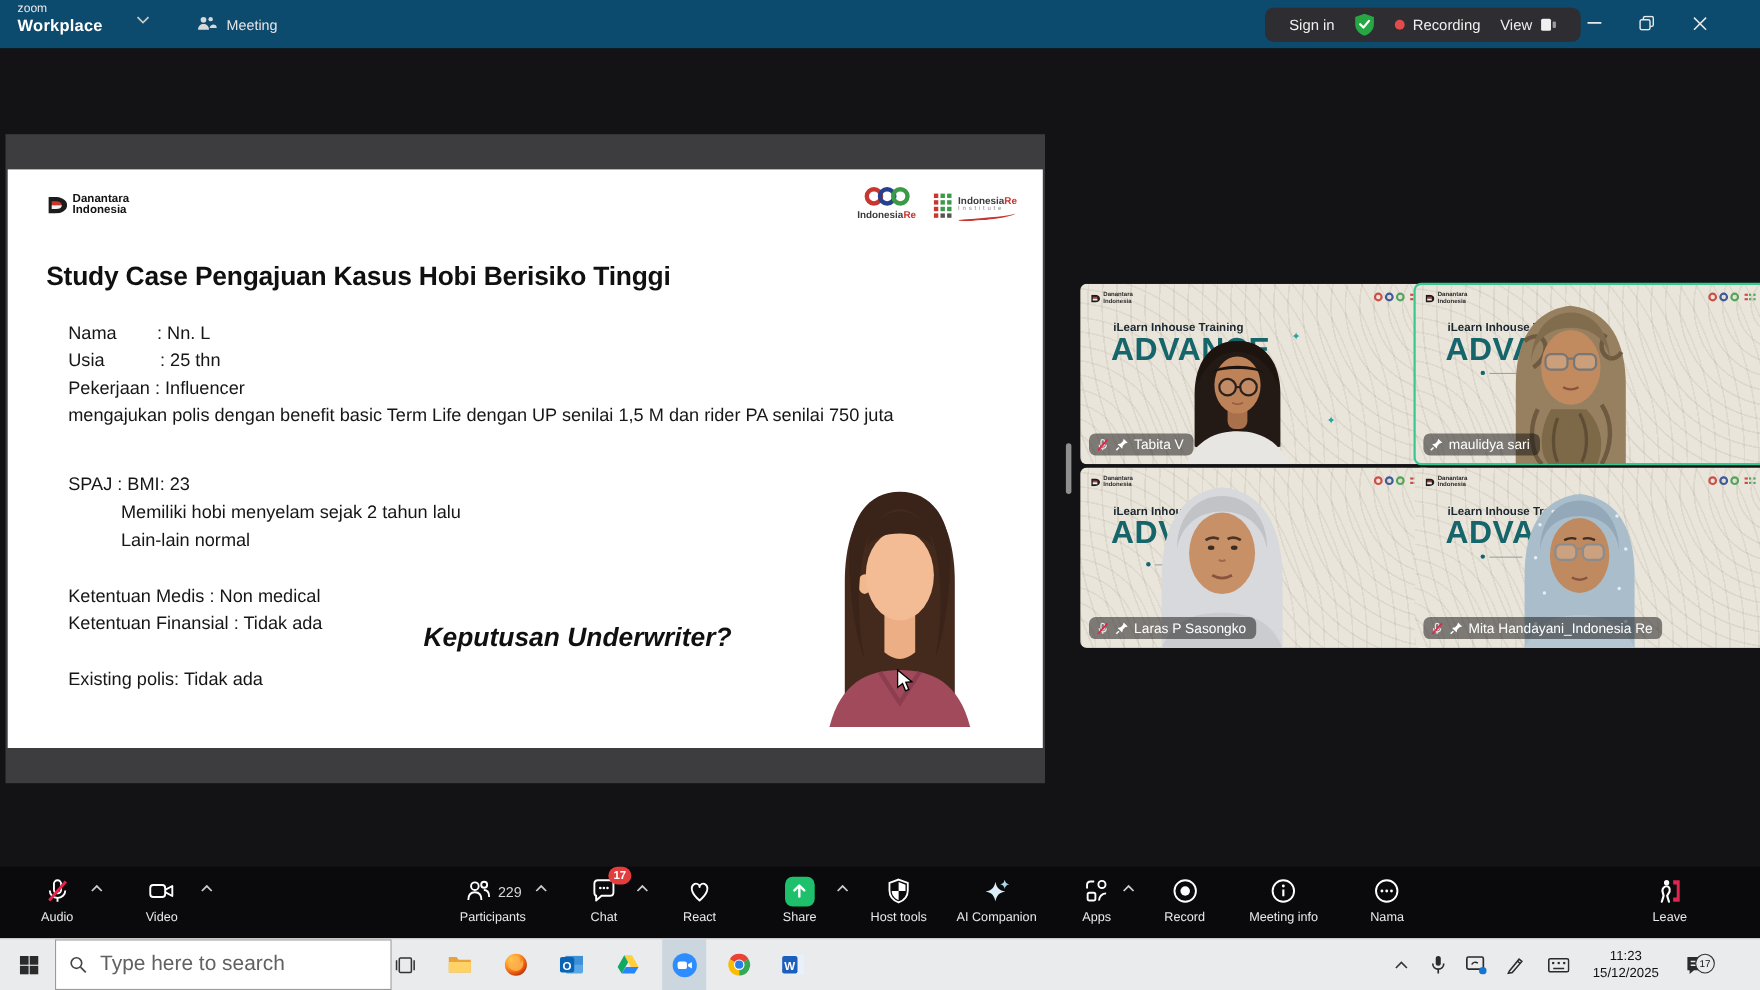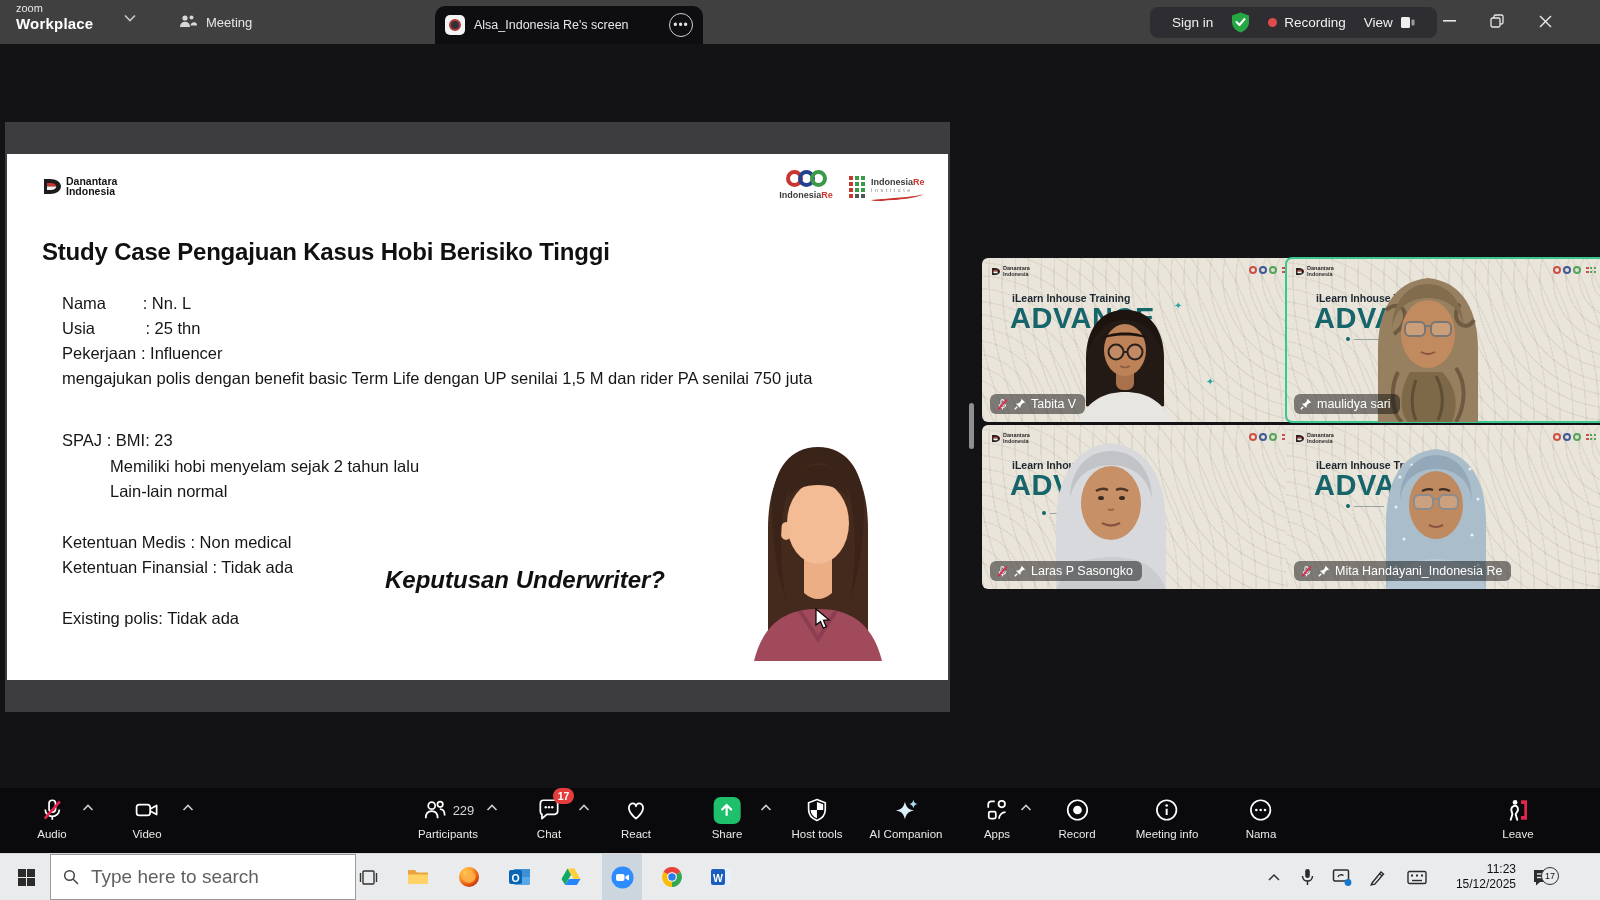--- a/index.html
+++ b/index.html
@@ -1,18 +1,18 @@
 <!DOCTYPE html>
 <html><head>
 <meta charset="utf-8">
 <style>
   html,body{margin:0;padding:0;width:1600px;height:900px;overflow:hidden;
     font-family:"Liberation Sans",sans-serif;background:#131316;}
   
-  #titlebar{position:absolute;left:0;top:0;width:1600px;height:44px;background:#404040;}
+  #titlebar{position:absolute;left:0;top:0;width:1600px;height:44px;background:#0c4a6e;}
   .brand{position:absolute;left:16px;top:3px;color:#fff;line-height:1;}
   .brand .zm{font-size:11px;color:#e8e8e8;margin-bottom:2px;}
   .brand .wp{font-size:15px;font-weight:700;letter-spacing:.2px;}
   .brand-chev{position:absolute;left:124px;top:14px;color:#c9c9c9;}
   .tab-meeting{position:absolute;left:168px;top:0;height:44px;display:flex;align-items:center;gap:8px;color:#e6e6e6;font-size:13px;padding:0 10px;}
   .tab-screen{position:absolute;left:435px;top:6px;width:248px;height:38px;background:#0e0e11;border-radius:10px 10px 0 0;display:flex;align-items:center;gap:9px;padding:0 10px;color:#e8e8e8;font-size:12.5px;}
   .tab-screen .mini-thumb{width:20px;height:20px;background:#f4f4f4;border-radius:5px;display:flex;align-items:center;justify-content:center;}
   .tab-screen .mini-thumb i{display:block;width:12px;height:12px;border-radius:50%;background:#32323a;border:2px solid #b03a3a;box-sizing:border-box;}
   .tab-ellipsis{margin-left:auto;width:22px;height:22px;border:1.4px solid #cfcfcf;border-radius:50%;color:#dedede;display:flex;align-items:center;justify-content:center;font-size:12px;letter-spacing:1px;line-height:0;}
   .ctrl-pill{position:absolute;left:1150px;top:7px;height:31px;background:#2d2d32;border-radius:8px;display:flex;align-items:center;gap:18px;padding:0 22px;color:#f0f0f0;font-size:13.5px;}
@@ -84,21 +84,21 @@
   .chat-badge{position:absolute;top:-7px;right:-12px;background:#e43d3d;color:#fff;font-size:10.5px;font-weight:700;
     min-width:13px;padding:2px 4px;border-radius:9px;text-align:center;}
   .share-box{width:27px;height:27px;background:#1ec06b;border-radius:7px;display:flex;align-items:center;justify-content:center;}
   
   #taskbar{position:absolute;left:0;top:853px;width:1600px;height:47px;background:#e9ebed;border-top:1px solid #d4d6d8;box-sizing:border-box;}
   .tk-cell{position:absolute;top:0;height:46px;width:40px;display:flex;align-items:center;justify-content:center;}
   .tk-cell.active-app{background:#ccd6de;}
   #searchbox{position:absolute;left:50px;top:0;width:306px;height:46px;background:#ffffff;border:1px solid #9a9a9a;box-sizing:border-box;display:flex;align-items:center;gap:10px;padding:0 12px;}
   #searchbox input{border:none;outline:none;font-size:19px;color:#444;width:240px;background:transparent;font-family:"Liberation Sans",sans-serif;}
   #searchbox input::placeholder{color:#616161;}
-  .clock{position:absolute;left:1440px;top:0;width:76px;height:46px;display:flex;flex-direction:column;align-items:flex-end;justify-content:center;color:#111;font-size:12px;line-height:15px;}
+  .clock{position:absolute;left:1440px;top:0;width:76px;height:46px;display:flex;flex-direction:column;align-items:center;justify-content:center;color:#111;font-size:12px;line-height:15px;}
   .notif-badge{position:absolute;right:-7px;bottom:2px;width:16px;height:16px;border:1px solid #333;border-radius:50%;background:#e9ebed;color:#111;font-size:9px;display:flex;align-items:center;justify-content:center;}
   svg{display:block;}
 </style>
 </head>
 <body>
 
 <div id="titlebar">
   <div class="brand">
     <div class="zm">zoom</div>
     <div class="wp">Workplace</div>
@@ -109,27 +109,20 @@
       </svg>
   </div>
   <div class="tab-meeting">
     <svg width="20" height="16" viewBox="0 0 20 16">
       <circle cx="7" cy="4" r="2.6" fill="#d8d8d8"></circle>
         <circle cx="13.5" cy="3.4" r="2" fill="#d8d8d8"></circle>
       <path d="M2,13 C2,9.5 4.5,7.8 7,7.8 C9.5,7.8 12,9.5 12,13 Z" fill="#d8d8d8"></path>
       <path d="M12.5,11.5 C13,8.8 15.5,7.6 17.8,8.8 C18.6,9.3 19,10.3 19,11.5 Z" fill="#d8d8d8"></path>
     </svg>
     <span>Meeting</span>
-  </div>
-  <div class="tab-screen">
-    <span class="mini-thumb">
-        <i></i>
-      </span>
-    <span>Alsa_Indonesia Re's screen</span>
-    <span class="tab-ellipsis">•••</span>
   </div>
   <div class="ctrl-pill">
     <span>Sign in</span>
     <svg width="19" height="21" viewBox="0 0 19 21">
       <path d="M9.5,0.5 L18,3.5 V10 C18,15 14.5,18.6 9.5,20.5 C4.5,18.6 1,15 1,10 V3.5 Z" fill="#26a744"></path>
       <polyline points="5.5,10 8.5,13 13.5,7" fill="none" stroke="#fff" stroke-width="2" stroke-linecap="round" stroke-linejoin="round"></polyline>
     </svg>
     <span class="rec">
       <span class="rec-dot"></span>
       <span>Recording</span>

